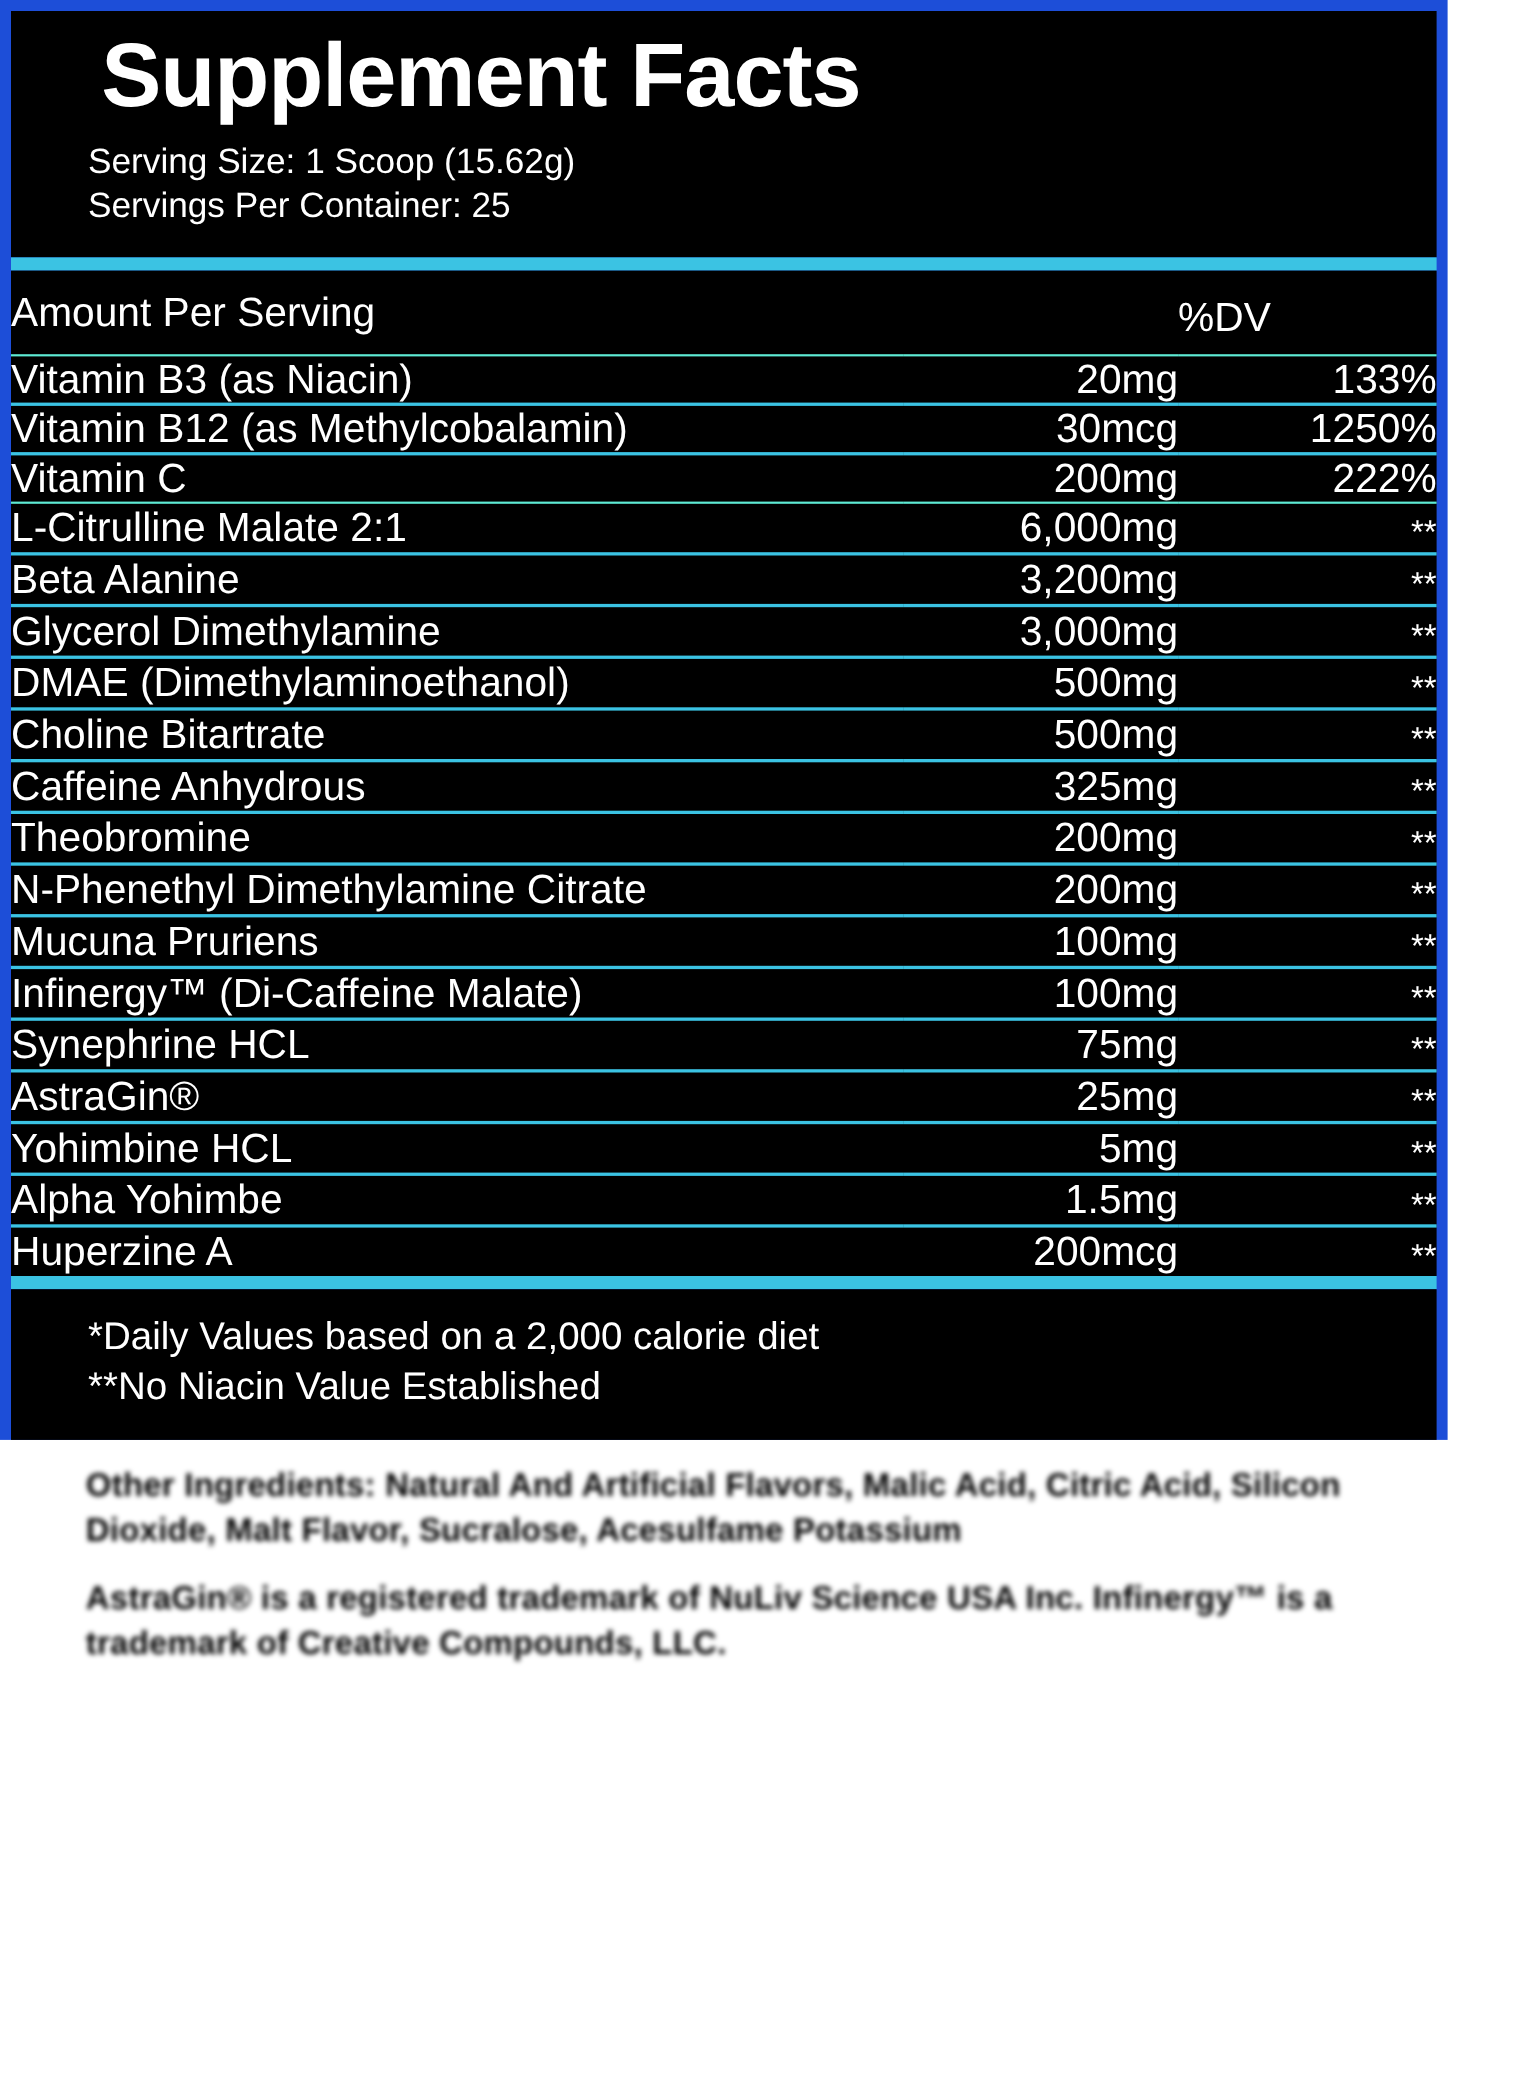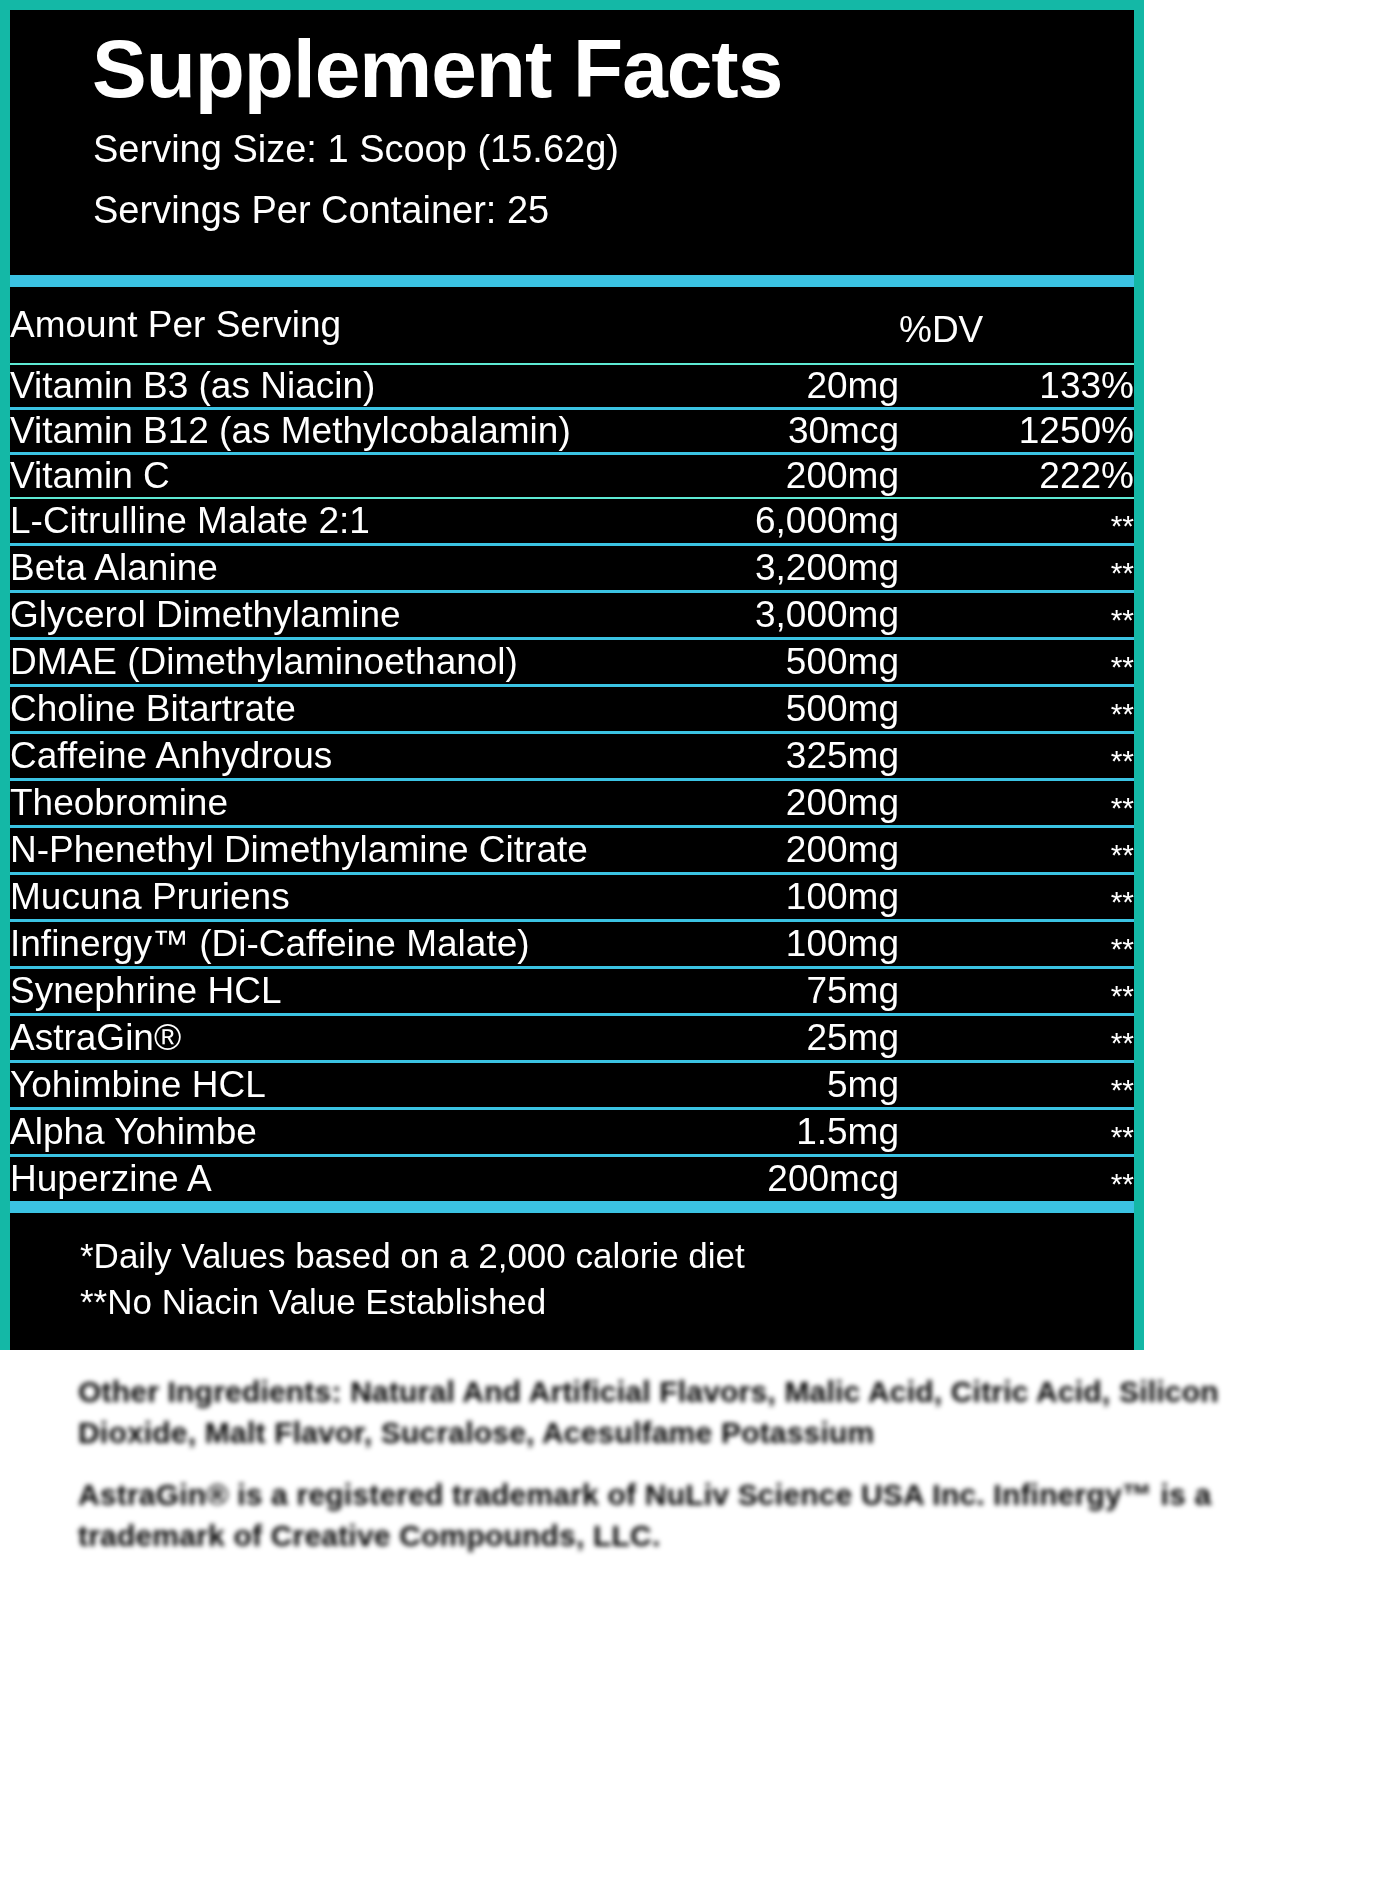--- a/index.html
+++ b/index.html
@@ -8,44 +8,44 @@
     background: #ffffff;
   }
   body {
     width: 1400px;
     height: 1902px;
     font-family: "Liberation Sans", sans-serif;
     -webkit-font-smoothing: antialiased;
   }
   .panel {
     position: relative;
-    width: 1144px;
-    box-sizing: border-box;
-    background: #14b8a6;
+    width: 1316px;
+    box-sizing: border-box;
+    background: #1d4ed8;
     padding: 10px 10px 0 10px;
   }
   
   .header-block {
     background: #000000;
     padding: 16px 70px 28px 70px;
     box-sizing: border-box;
   }
   .title {
     color: #ffffff;
     font-size: 82px;
     font-weight: bold;
     letter-spacing: -1px;
     line-height: 1.05;
     margin: 0 0 14px 12px;
   }
   .serving-line {
     color: #ffffff;
-    font-size: 38px;
+    font-size: 32px;
     line-height: 1.25;
-    margin: 13px;
+    margin: 0;
     font-weight: 400;
   }
   .gap {
     height: 12px;
     background: #3bc3e3;
   }
   
   .table-block {
     background: #000000;
     padding: 0 0 0 0;

